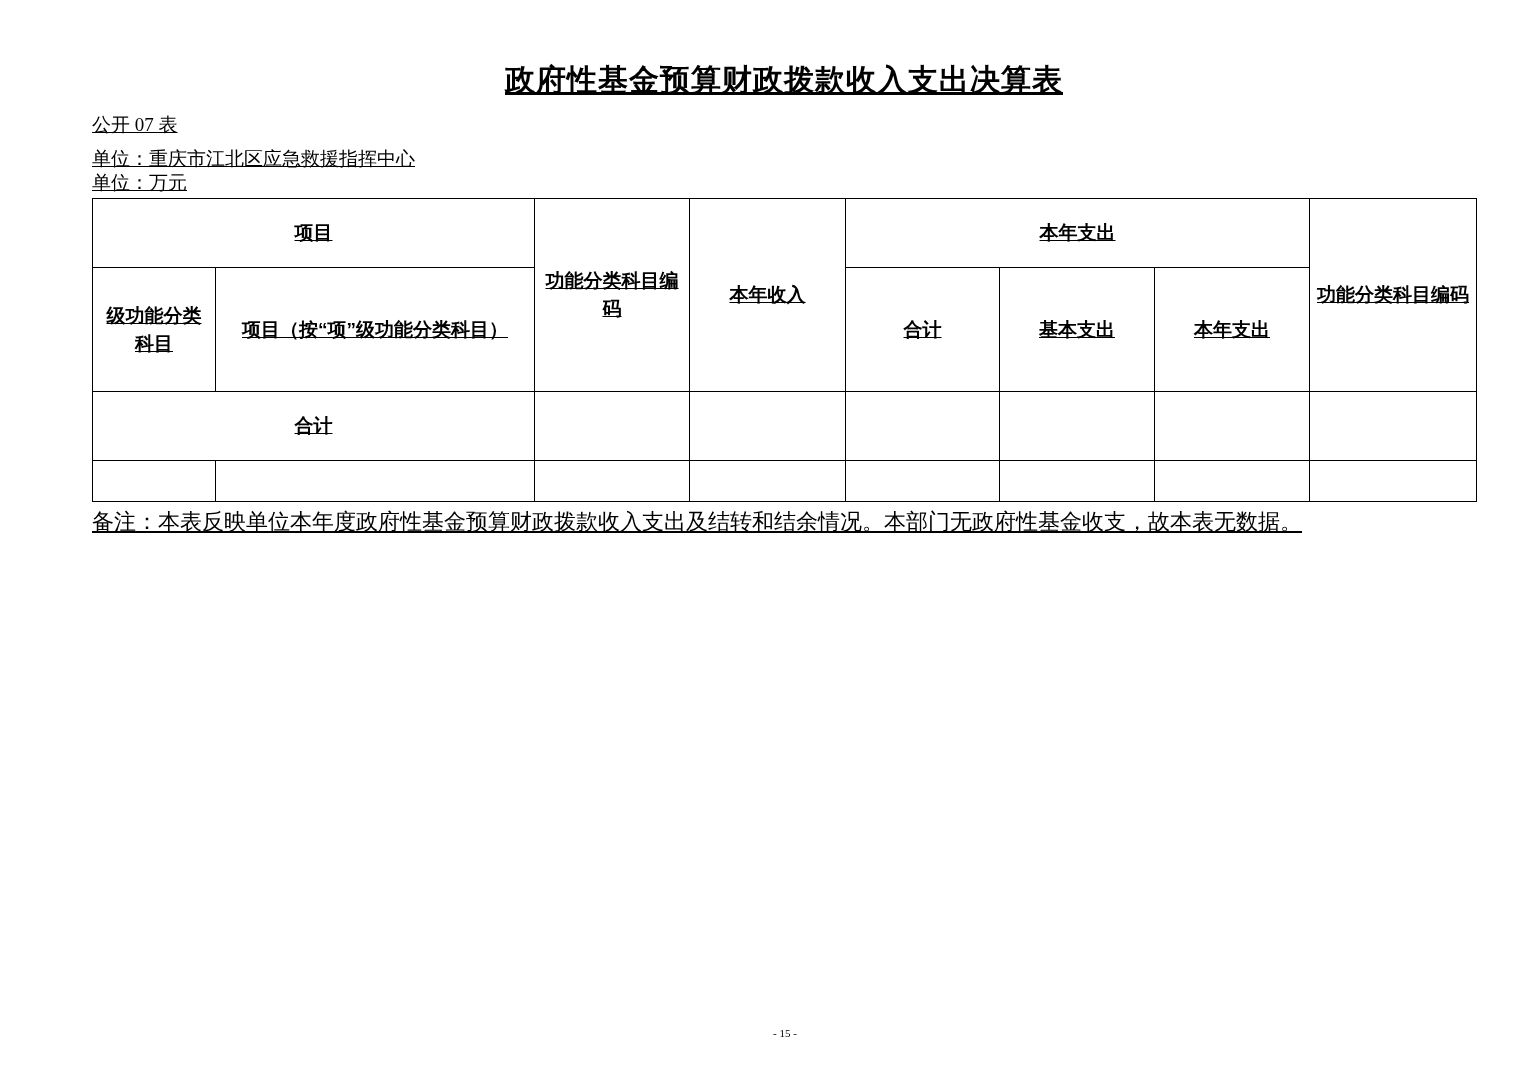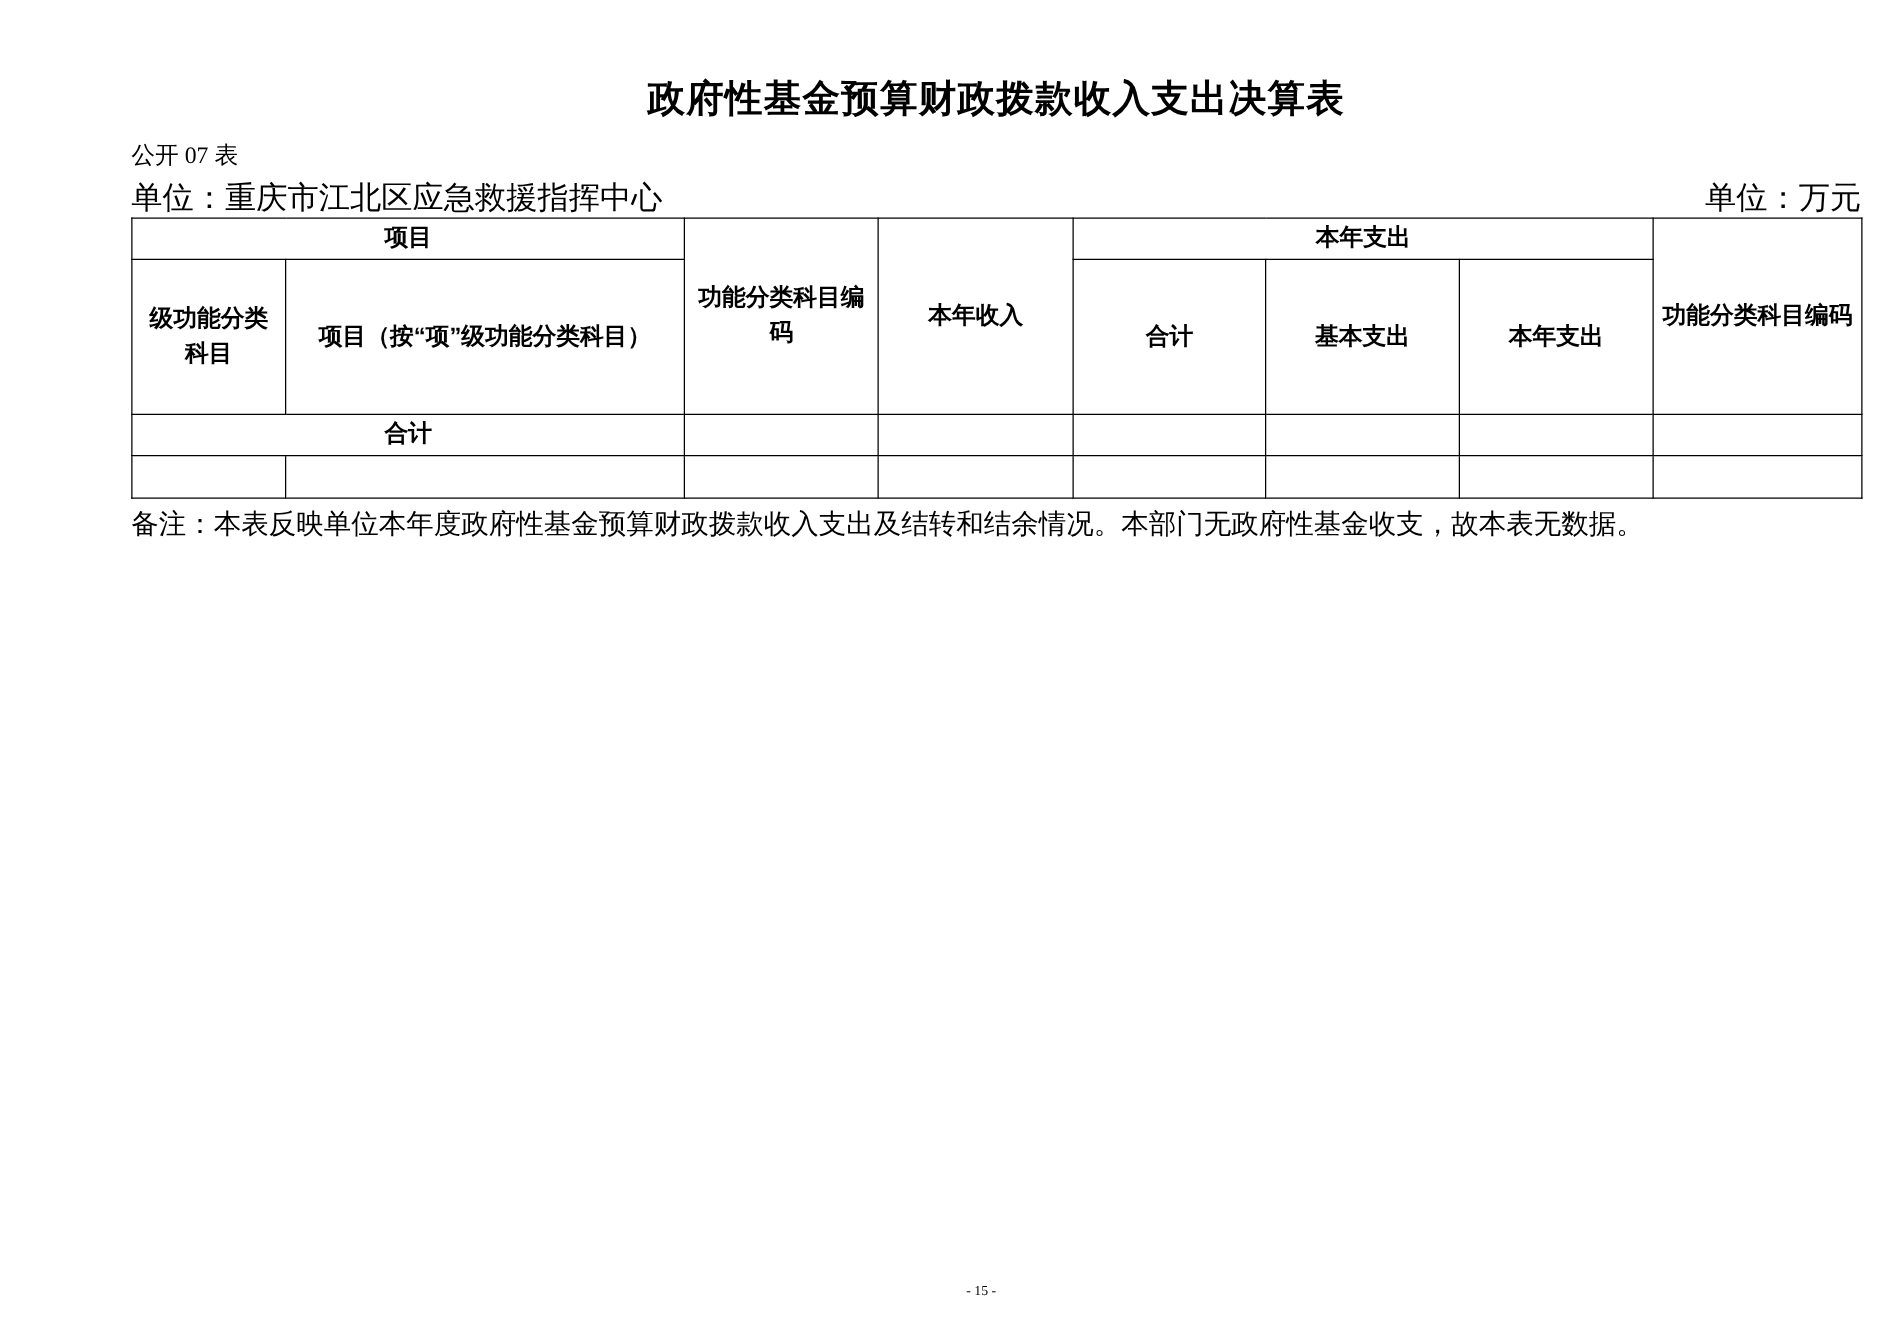--- a/index.html
+++ b/index.html
@@ -7,58 +7,60 @@
   body {
     width: 1515px;
     height: 1069px;
     background: #ffffff;
     position: relative;
     color: #000000;
     font-family: "Liberation Serif", "DejaVu Serif", serif;
   }
   .content {
     position: absolute;
-    left: 105px;
+    left: 92px;
     top: 0;
     width: 1384px;
+    text-decoration: underline;
   }
   .doc-title {
     margin: 62px 0 0 0;
     text-align: center;
     font-size: 30px;
     line-height: 36px;
     font-weight: bold;
     font-family: "Liberation Serif", "DejaVu Serif", serif;
     letter-spacing: 1px;
   }
   .table-label-row {
     margin-top: 15px;
     text-align: left;
     font-size: 19px;
     line-height: 24px;
   }
   .unit-row {
     margin-top: 10px;
     display: flex;
     justify-content: space-between;
-    font-size: 25px;
+    font-size: 19px;
     line-height: 24px;
+    flex-direction: column;
   }
   table.budget {
     margin-top: 3px;
     width: 1384px;
     border-collapse: collapse;
     table-layout: fixed;
   }
   table.budget th,
   table.budget td {
     border: 1px solid #000000;
     text-align: center;
     vertical-align: middle;
-    padding: 2px 6px;
+    padding: 20px 6px;
     font-size: 19px;
     line-height: 28px;
     overflow: hidden;
   }
   table.budget th {
     font-family: "Liberation Sans", "DejaVu Sans", sans-serif;
     font-weight: bold;
   }
   tr.header-row-1 { height: 32px; }
   tr.header-row-2 { height: 124px; }

